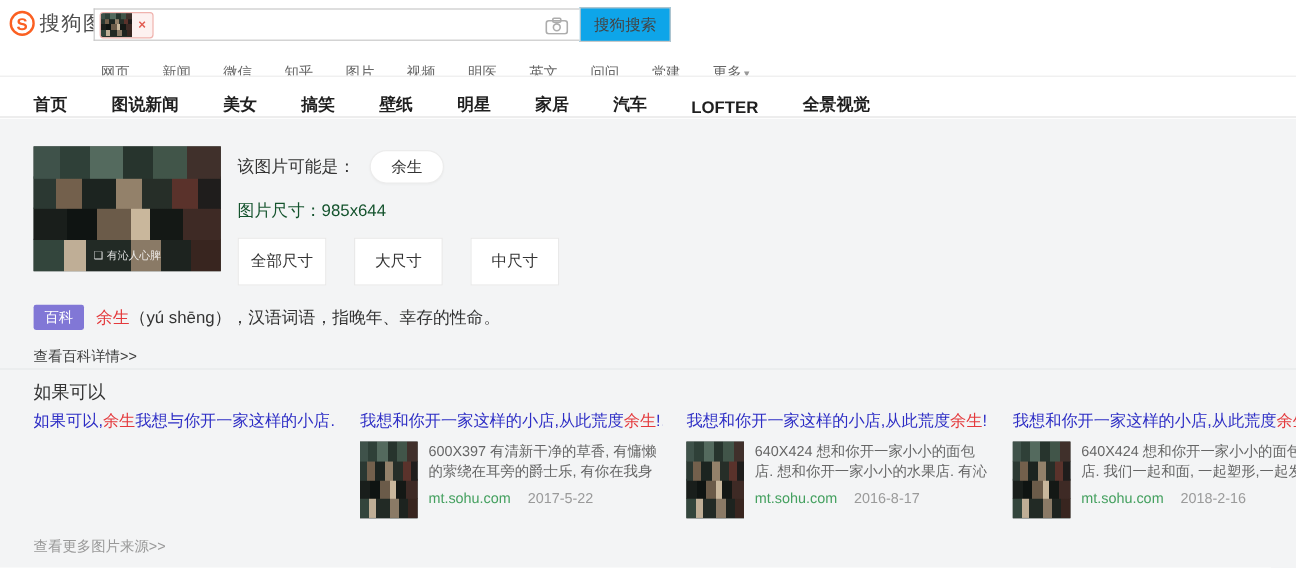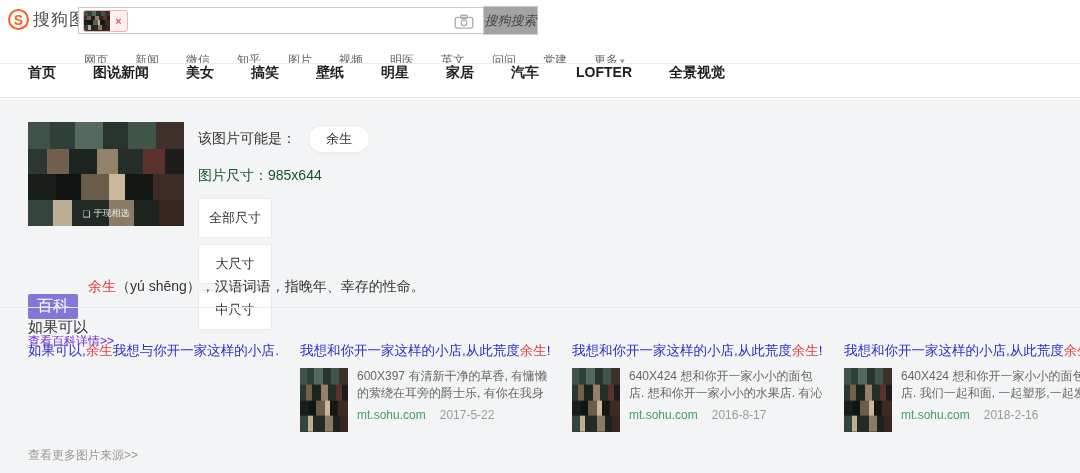--- a/index.html
+++ b/index.html
@@ -25,36 +25,36 @@
   .img-chip {
     height:22px; display:flex; align-items:center; border:1px solid #f0b3ae;
     border-radius:3px; overflow:hidden; background:#fdf1f0; cursor:default;
   }
   .img-chip .chip-thumb { width:26px; height:20px; }
   .img-chip .chip-close {
     width:17px; text-align:center; color:#e25c52; font-size:11px; font-weight:bold; cursor:pointer;
   }
   .camera { position:absolute; right:9px; top:6px; width:20px; height:15px; cursor:pointer; }
   .search-btn {
-    width:55px; height:29px; margin-top:-1px; background:#a3a3a3; border:1px solid #c9c9c9;
-    font-size:13px; color:#444; text-align:center; line-height:27px; cursor:pointer;font-style:italic;
+    width:76px; height:29px; margin-top:-1px; background:#0ea5e9; border:1px solid #c9c9c9;
+    font-size:13px; color:#444; text-align:center; line-height:27px; cursor:pointer;
   }
   
   .tabs { position:absolute; left:84px; top:52px; display:flex; gap:27px; font-size:12px; color:#666; }
   .tab { padding-bottom:6px; position:relative; cursor:pointer; white-space:nowrap; }
   .tab.active::after {
     content:""; position:absolute; left:-1px; right:-1px; bottom:0;
     height:3px; background:#fc8255; border-radius:1px;
   }
   .tab .caret { font-size:9px; color:#999; margin-left:2px; }
   
   .catnav {
     position:absolute; top:63px; left:0; width:1080px; height:35px; background:#fff;
     border-top:1px solid #ededed; border-bottom:1px solid #e2e2e2;
-    display:flex; align-items:flex-start; padding-left:28px; gap:37px;
+    display:flex; align-items:flex-end; padding-left:28px; gap:37px;
   }
   .catnav .cat { font-size:14px; font-weight:bold; color:#1f1f1f; cursor:pointer; white-space:nowrap; }
   
   .content { position:absolute; top:99px; left:0; width:1080px; height:374px; background:#f3f4f5; }
   .result-top { position:absolute; left:28px; top:23px; display:flex; }
   .main-image { width:156px; height:104px; position:relative; overflow:hidden; }
   .mosaic {
     background-repeat:no-repeat;
     background-image:
       linear-gradient(90deg,#3f524a 0 14%,#2f4038 0 30%,#546a5e 0 48%,#27342d 0 64%,#415549 0 82%,#40302b 0 100%),
@@ -71,34 +71,34 @@
     display:flex; align-items:center; gap:3px;
   }
   .watermark .wm-icon { font-size:9px; }
   .result-info { margin-left:14px; padding-top:3px; }
   .guess-row { display:flex; align-items:center; font-size:14px; color:#333; }
   .tag-pill {
     margin-left:12px; background:#fff; border:1px solid #ececec; border-radius:14px;
     padding:4px 17px; font-size:13px; color:#333; cursor:pointer; box-shadow:0 1px 2px rgba(0,0,0,.03);
   }
   .size-row { margin-top:14px; font-size:14px; color:#14532d; }
-  .size-btns { margin-top:13px; display:flex; gap:6px;flex-direction:column; }
+  .size-btns { margin-top:13px; display:flex; gap:23px; }
   .size-btn {
     width:74px; height:40px; background:#fff; border:1px solid #e9e9e9;
     font-size:13px; color:#333; text-align:center; line-height:38px; cursor:pointer;
   }
   
   .baike { position:absolute; left:28px; top:155px; font-size:14px; }
   .baike-line { display:flex; align-items:center; }
   .baike-badge {
-    background:#8177d6; color:#fff; font-size:16px; padding:2px 9px; border-radius:2px;
-    margin-right:10px; cursor:pointer;margin-top:40px;
+    background:#8177d6; color:#fff; font-size:12px; padding:2px 9px; border-radius:2px;
+    margin-right:10px; cursor:pointer;
   }
   .hl-red { color:#e4393c; }
-  .baike-more { margin-top:14px; font-size:12px; color:#6d28d9; cursor:pointer; }
+  .baike-more { margin-top:14px; font-size:12px; color:#404040; cursor:pointer; }
   .divider { position:absolute; top:208px; left:0; width:1080px; border-top:1px solid #e6e8ea; }
   
   .sources-title { position:absolute; left:28px; top:219px; font-size:15px; color:#333; }
   .sources { position:absolute; left:28px; top:243px; display:flex; gap:20px; }
   .src-col { width:252px; }
   .src-title {
     font-size:13.5px; color:#2d2dc5; white-space:nowrap; overflow:hidden;
     cursor:pointer; line-height:18px;
   }
   .src-body { display:flex; margin-top:8px; }
@@ -163,21 +163,21 @@
   <span class="cat">LOFTER</span>
   <span class="cat">全景视觉</span>
 </div>
 
 <div class="content">
 
   <div class="result-top">
     <div class="main-image mosaic">
       <div class="watermark">
         <span class="wm-icon">❏</span>
-        <span>于现相选</span>
+        <span>有沁人心脾</span>
       </div>
     </div>
     <div class="result-info">
       <div class="guess-row">
         <span>该图片可能是：</span>
         <span class="tag-pill">余生</span>
       </div>
       <div class="size-row">
         <span>图片尺寸：</span><span>985x644</span>
       </div>

